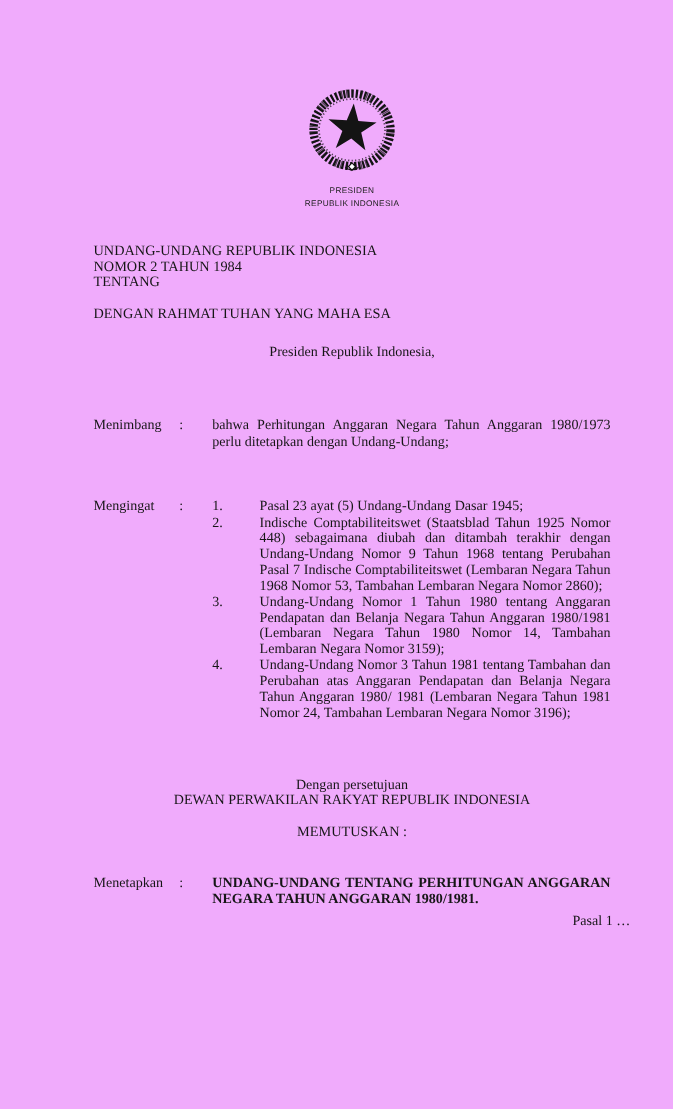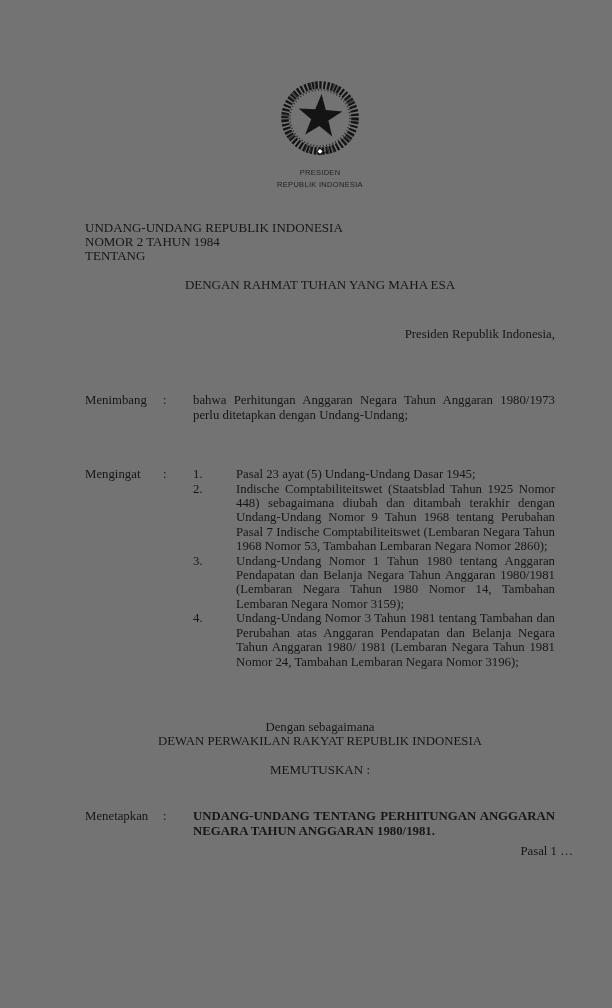--- a/index.html
+++ b/index.html
@@ -1,43 +1,43 @@
 <!DOCTYPE html>
 <html><head>
 <meta charset="utf-8">
 <style>
   html, body { margin: 0; padding: 0; background: #e8e8e8; }
   .page {
     position: relative;
     width: 612px;
     height: 1008px;
     margin: 0 auto;
-    background: #737373;
+    background: #f0abfc;
     box-sizing: border-box;
     padding: 0 57px 0 85px;
     font-family: "Liberation Serif", serif;
     color: #161616;
     overflow: hidden;
   }
   
   .emblem-row { margin-top: 81px; text-align: center; height: 78px; }
   .emblem-row svg { display: inline-block; vertical-align: top; }
   .seal-caption {
     margin-top: 8px;
     text-align: center;
     font-family: "Liberation Sans", sans-serif;
     font-size: 7.5px;
     line-height: 12px;
     letter-spacing: 0.3px;
     color: #222;
   }
   
   .title-block { margin-top: 30px; text-align: left; font-size: 13px; line-height: 14px; }
-  .invocation  { margin-top: 15px; text-align: center; font-size: 13px; line-height: 14px; }
-  .subject     { margin-top: 35px; text-align: right; font-size: 12.8px; line-height: 14.4px; }
+  .invocation  { margin-top: 15px; font-size: 13px; line-height: 14px; }
+  .subject     { margin-top: 21px; text-align: center; font-size: 12.8px; line-height: 14.4px; }
   
   .row { display: flex; font-size: 12.8px; line-height: 14.4px; justify-content: space-between; }
   .row .label      { width: 78px;  flex: none; }
   .row .label-wide { width: 108px; flex: none; }
   .row .colon      { width: 30px;  flex: none; }
   .row .content    { flex: 1; text-align: justify; }
   .row-menimbang     { margin-top: 52px; }
   .row-mengingat     { margin-top: 45px; }
   .row-memperhatikan { margin-top: 43px; }
   .row-menetapkan    { margin-top: 32px; }
@@ -107,21 +107,21 @@
       </div>
       <div class="num-item">
         <div class="num">4.</div>
         <div class="itext">Undang-Undang Nomor 3 Tahun 1981 tentang Tambahan dan Perubahan atas Anggaran Pendapatan dan Belanja Negara Tahun Anggaran 1980/ 1981 (Lembaran Negara Tahun 1981 Nomor 24, Tambahan Lembaran Negara Nomor 3196);</div>
       </div>
     </div>
   </div>
 
 
   <div class="agreement">
-    <div>Dengan sebagaimana</div>
+    <div>Dengan persetujuan</div>
     <div>DEWAN PERWAKILAN RAKYAT REPUBLIK INDONESIA</div>
   </div>
 
   <div class="decision">MEMUTUSKAN :</div>
 
   <div class="row row-menetapkan">
     <div class="label">Menetapkan</div>
     <div class="colon">:</div>
     <div class="content">UNDANG-UNDANG TENTANG PERHITUNGAN ANGGARAN NEGARA TAHUN ANGGARAN 1980/1981.</div>
   </div>

